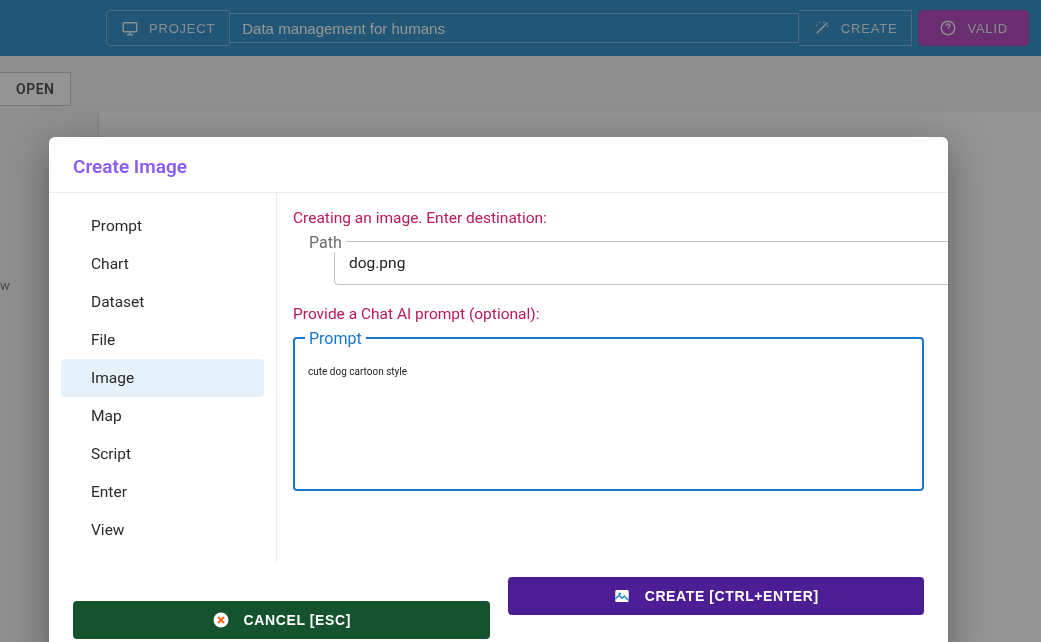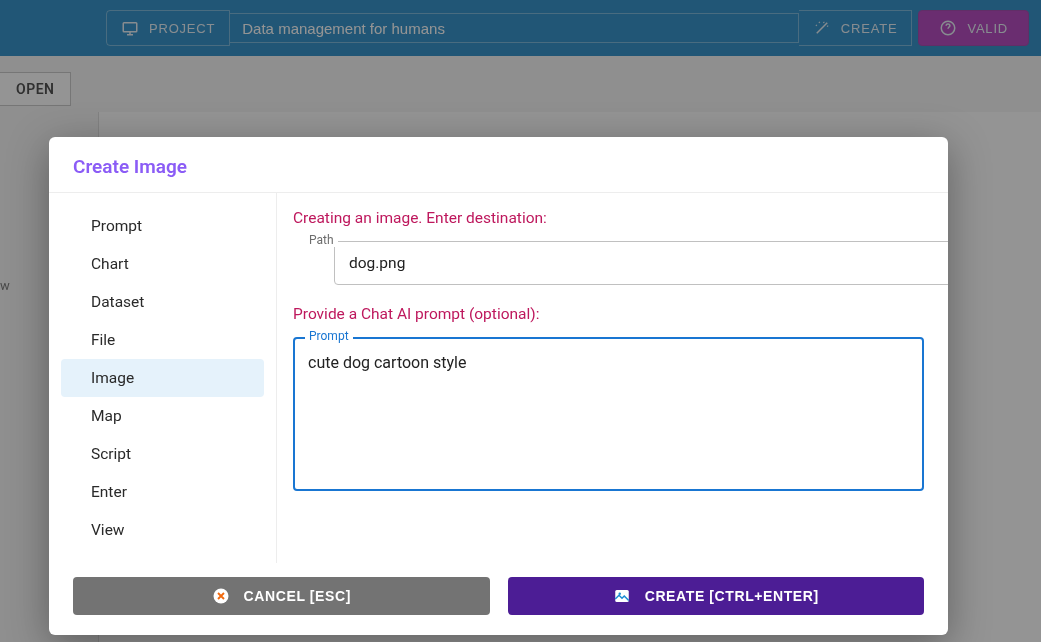--- a/index.html
+++ b/index.html
@@ -88,45 +88,45 @@
   }
   .form-area {
     flex: 1; padding: 16px 24px 10px 16px;
   }
   .form-text { font-size: 15.5px; color: #be185d; margin-bottom: 14px; }
   .field {
     position: relative; margin-bottom: 20px;
   }
   .field-label {
     position: absolute; top: -8px; left: 12px; background: #fff;
-    padding: 0 4px; font-size: 12px; color: #6d6d6d;
+    padding: 0 4px; font-size: 16px; color: #6d6d6d;
   }
   .field-label.focus { color: #1976d2; }
   .field-input {
     width: 100%; border: 1px solid #c0c0c0; border-radius: 4px;
     padding: 12px 14px; font-size: 15.5px; color: #222; outline: none;
     font-family: inherit;
     margin-left: 41px;
   }
   .field-textarea {
     width: 100%; border: 2px solid #1976d2; border-radius: 4px;
-    padding: 14px 13px; font-size: 16px; color: #222; outline: none;
+    padding: 27px 13px; font-size: 10px; color: #222; outline: none;
     resize: none; height: 154px; font-family: inherit;
   }
 
   .modal-footer {
     display: flex; gap: 18px; padding: 14px 24px 20px;
   }
   .foot-btn {
     flex: 1; display: flex; align-items: center; justify-content: center;
     gap: 14px; height: 38px; border: none; border-radius: 4px;
     font-size: 14px; font-weight: 600; letter-spacing: 0.6px;
     cursor: pointer; color: #fff;
   }
-  .foot-cancel { background: #737373; }
+  .foot-cancel { background: #14532d; margin-top: 24px; }
   .foot-create { background: #4c1d95; }
   .foot-icon { width: 18px; height: 18px; fill: #fff; flex-shrink:0; }
 </style>
 </head>
 <body>
 
 <div class="topbar">
   <button class="tb-btn tb-project">
     <svg class="tb-icon" viewBox="0 0 24 24">
       <rect x="3" y="5" width="18" height="12" rx="1"></rect>

